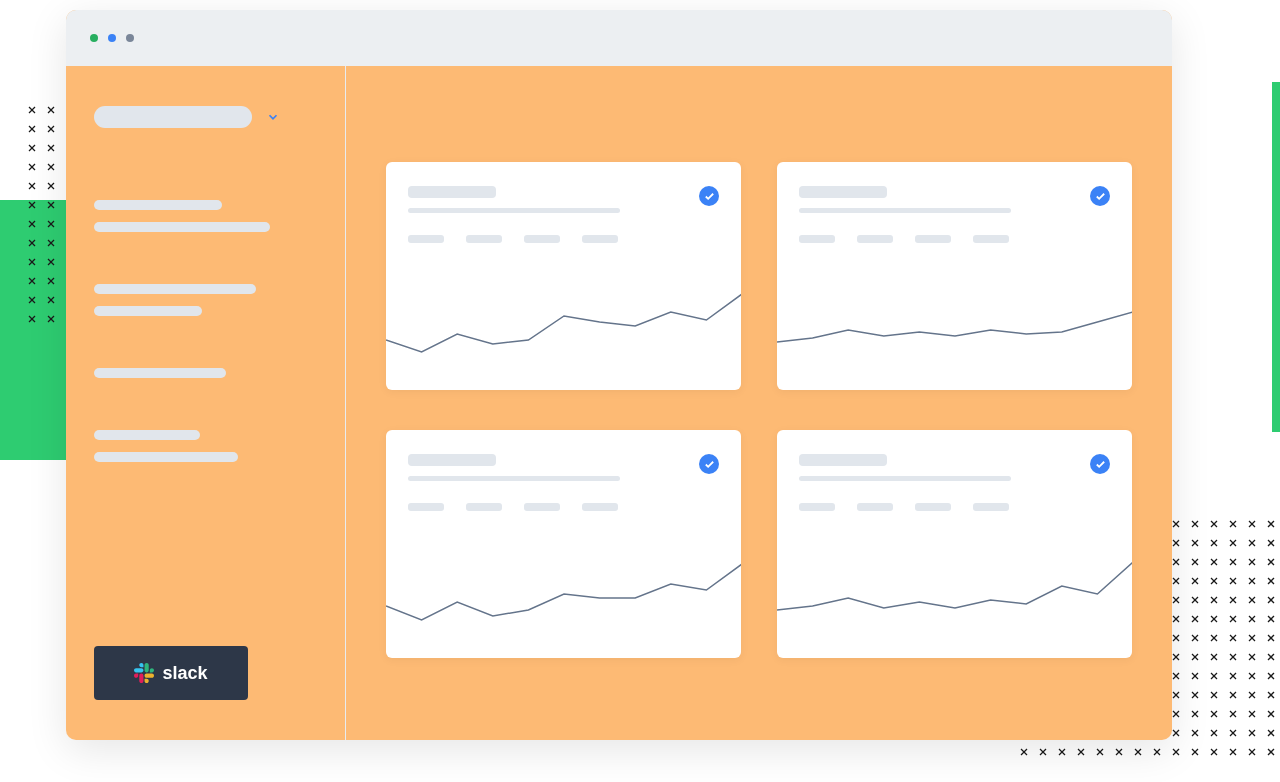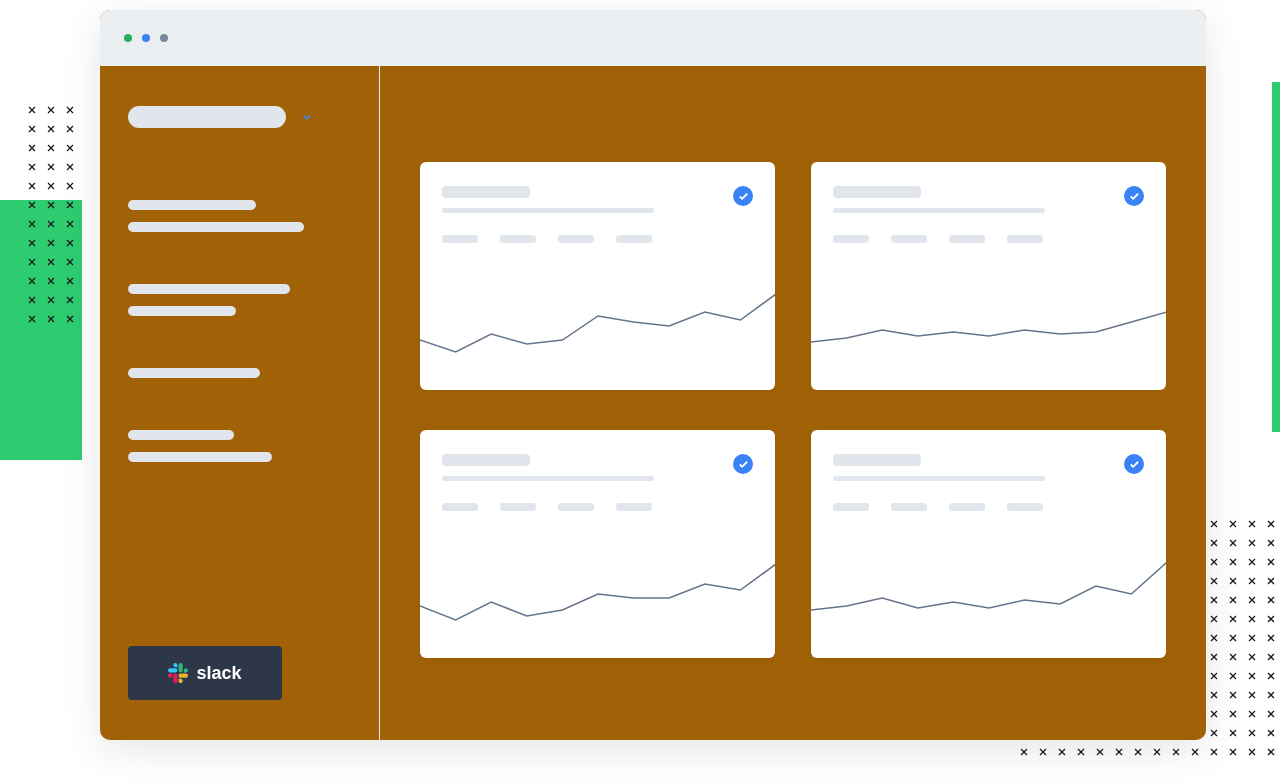--- a/index.html
+++ b/index.html
@@ -6,25 +6,25 @@
 body { font-family: -apple-system, BlinkMacSystemFont, sans-serif; background: #fff; width: 1280px; height: 782px; position: relative; overflow: hidden; }
 
 
 .bg-green { position: absolute; left: 0; top: 200px; width: 82px; height: 260px; background: #2ecc71; z-index: 1; }
 .bg-green-right { position: absolute; right: 0; top: 82px; width: 8px; height: 350px; background: #2ecc71; z-index: 1; }
 .bg-x-top { position: absolute; left: 28px; top: 106px; z-index: 2; }
 .bg-x-bottom { position: absolute; right: 0; top: 520px; z-index: 0; }
 
 .browser-window {
   position: absolute;
-  left: 100px;
+  left: 66px;
   top: 10px;
   width: 1106px;
   height: 730px;
-  background: #a16207;
+  background: #fdba74;
   border-radius: 10px;
   box-shadow: 0 10px 40px rgba(0,0,0,0.1);
   z-index: 3;
   overflow: hidden;
 }
 .titlebar { height: 56px; background: #eceff2; display: flex; align-items: center; padding-left: 24px; gap: 10px; }
 .dot { width: 8px; height: 8px; border-radius: 50%; }
 .dot.g { background: #27ae60; }
 .dot.b { background: #3b82f6; }
 .dot.gr { background: #7a8699; }

